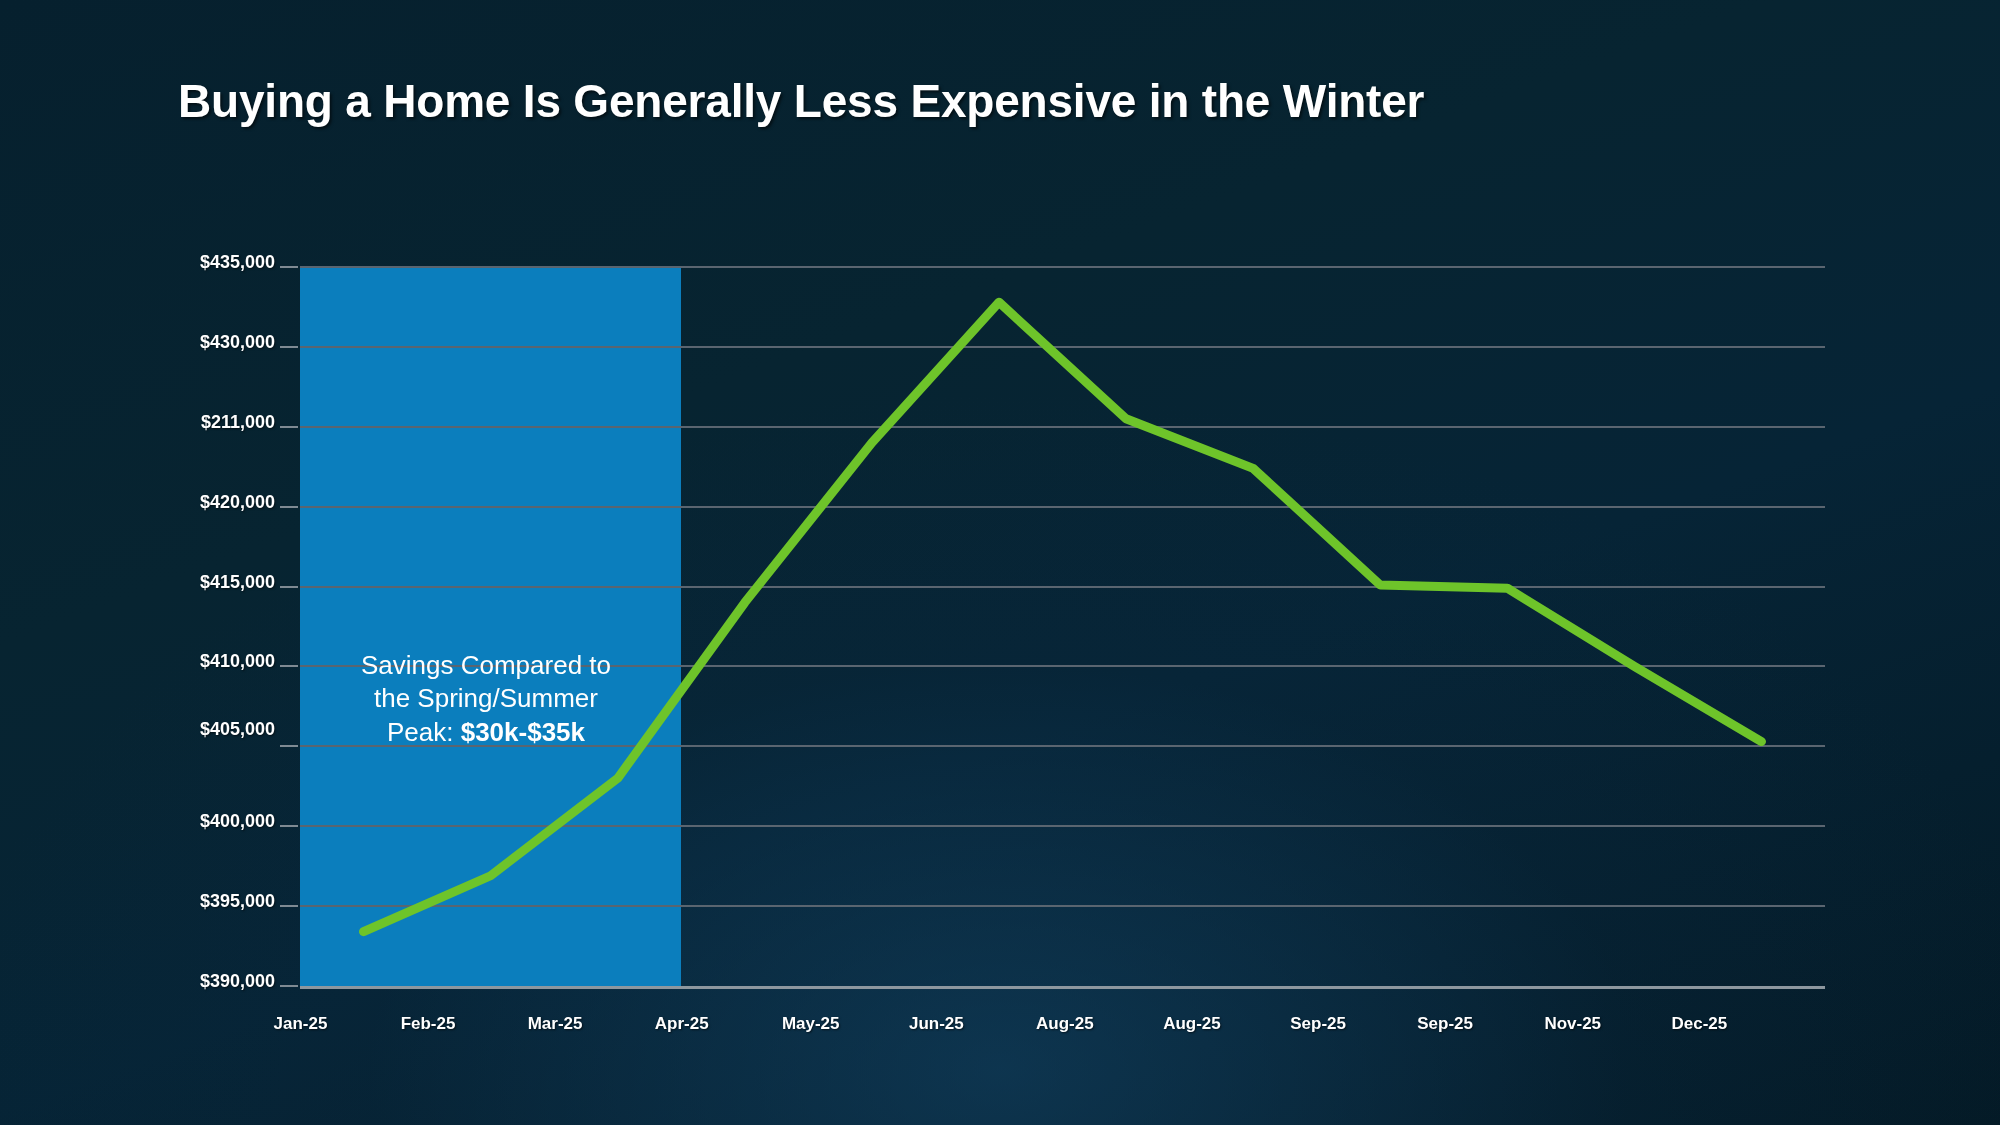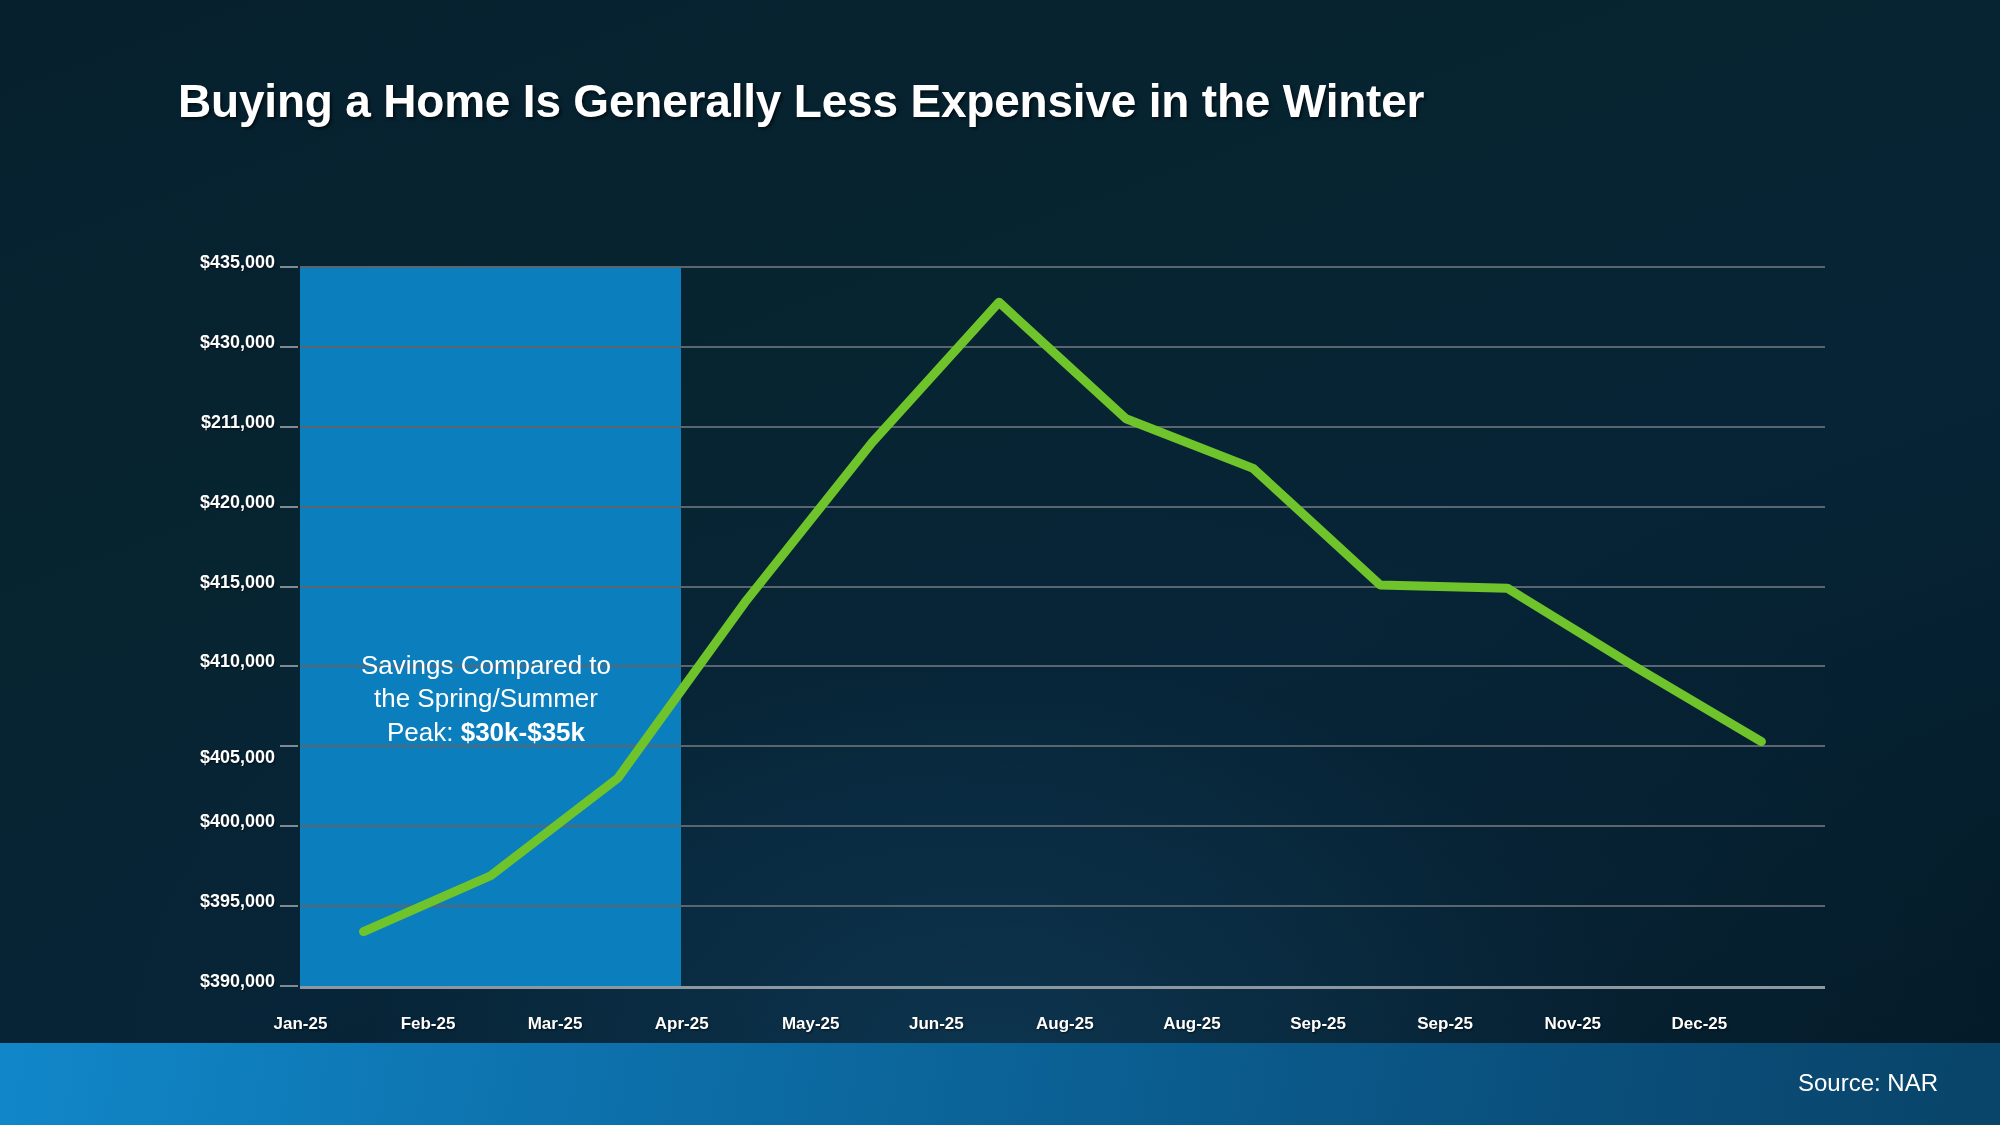--- a/index.html
+++ b/index.html
@@ -114,21 +114,21 @@
         <div class="gridline" style="top: -1px; background: rgb(90, 101, 112);"></div>
       </div>
     <div id="baseline"></div>
     <div id="yaxis">
         <div class="ylabel" style="left: -175px; top: 704px;">$390,000</div>
         <div class="ytickmark" style="left: -20px; top: 718px;"></div>
         <div class="ylabel" style="left: -175px; top: 624.111px;">$395,000</div>
         <div class="ytickmark" style="left: -20px; top: 638.111px;"></div>
         <div class="ylabel" style="left: -175px; top: 544.222px;">$400,000</div>
         <div class="ytickmark" style="left: -20px; top: 558.222px;"></div>
-        <div class="ylabel" style="left: -175px; top: 480px;">$405,000</div>
+        <div class="ylabel" style="left: -175px; top: 452px;">$405,000</div>
         <div class="ytickmark" style="left: -20px; top: 478.333px;"></div>
         <div class="ylabel" style="left: -175px; top: 384.444px;">$410,000</div>
         <div class="ytickmark" style="left: -20px; top: 398.444px;"></div>
         <div class="ylabel" style="left: -175px; top: 304.556px;">$415,000</div>
         <div class="ytickmark" style="left: -20px; top: 318.556px;"></div>
         <div class="ylabel" style="left: -175px; top: 224.667px;">$420,000</div>
         <div class="ytickmark" style="left: -20px; top: 238.667px;"></div>
         <div class="ylabel" style="left: -175px; top: 144.778px;">$211,000</div>
         <div class="ytickmark" style="left: -20px; top: 158.778px;"></div>
         <div class="ylabel" style="left: -175px; top: 64.8889px;">$430,000</div>
@@ -153,17 +153,14 @@
     <svg id="series-svg" width="1525" height="719" style="position:absolute;left:0;top:0;overflow:visible">
         <polyline points="63.54,664.68 190.63,608.75 317.71,511.29 444.79,335.53 571.88,175.76 698.96,35.15 826.04,151.79 953.12,201.32 1080.21,317.96 1207.29,321.15 1334.38,399.44 1461.46,474.54" fill="none" stroke="#6ec42a" stroke-width="9" stroke-linejoin="round" stroke-linecap="round"></polyline>
       </svg>
     <div id="band-note" style="left: 21px; top: 338px; margin-top: 44px;">
       <span>Savings Compared to</span><br>
       <span>the Spring/Summer</span><br>
       <span>Peak: </span><b>$30k-$35k</b>
     </div>
   </div>
 
-  <div id="footer">
-    <div id="source">Source: NAR</div>
-  </div>
 
 </div>
 
 </body></html>

